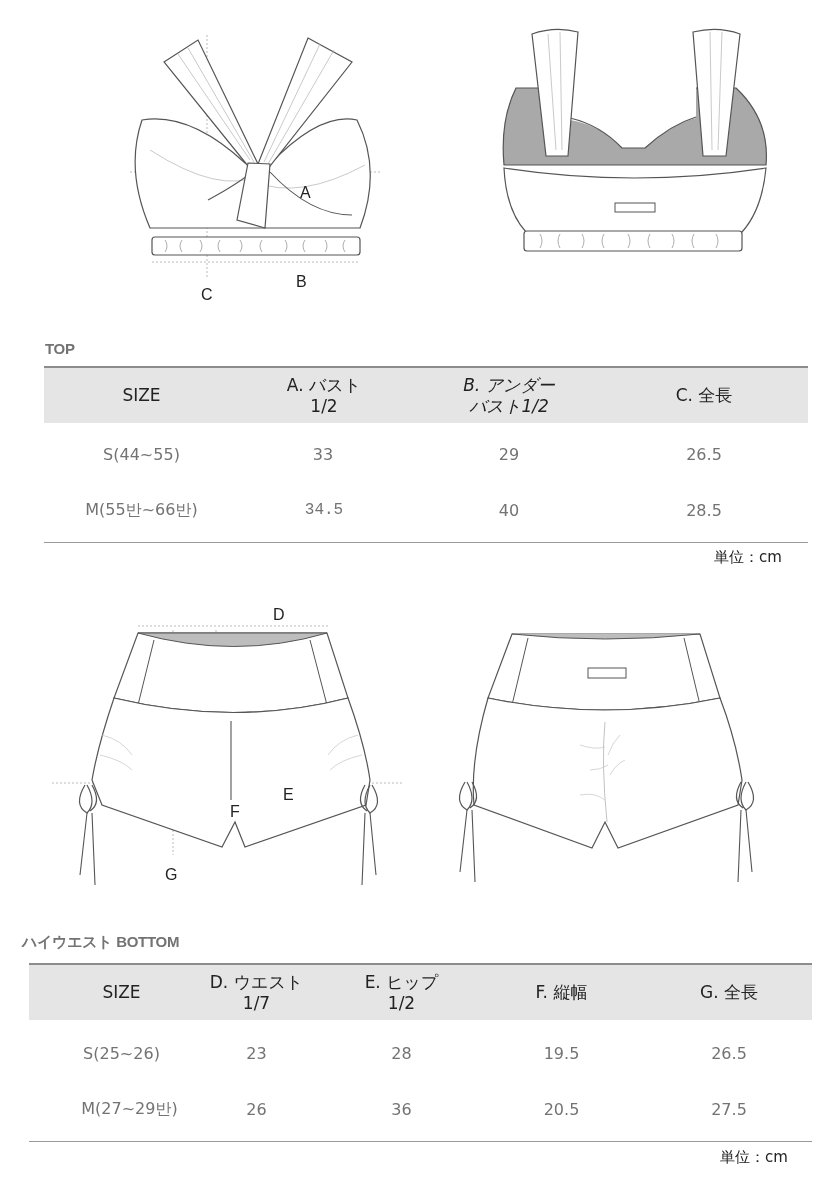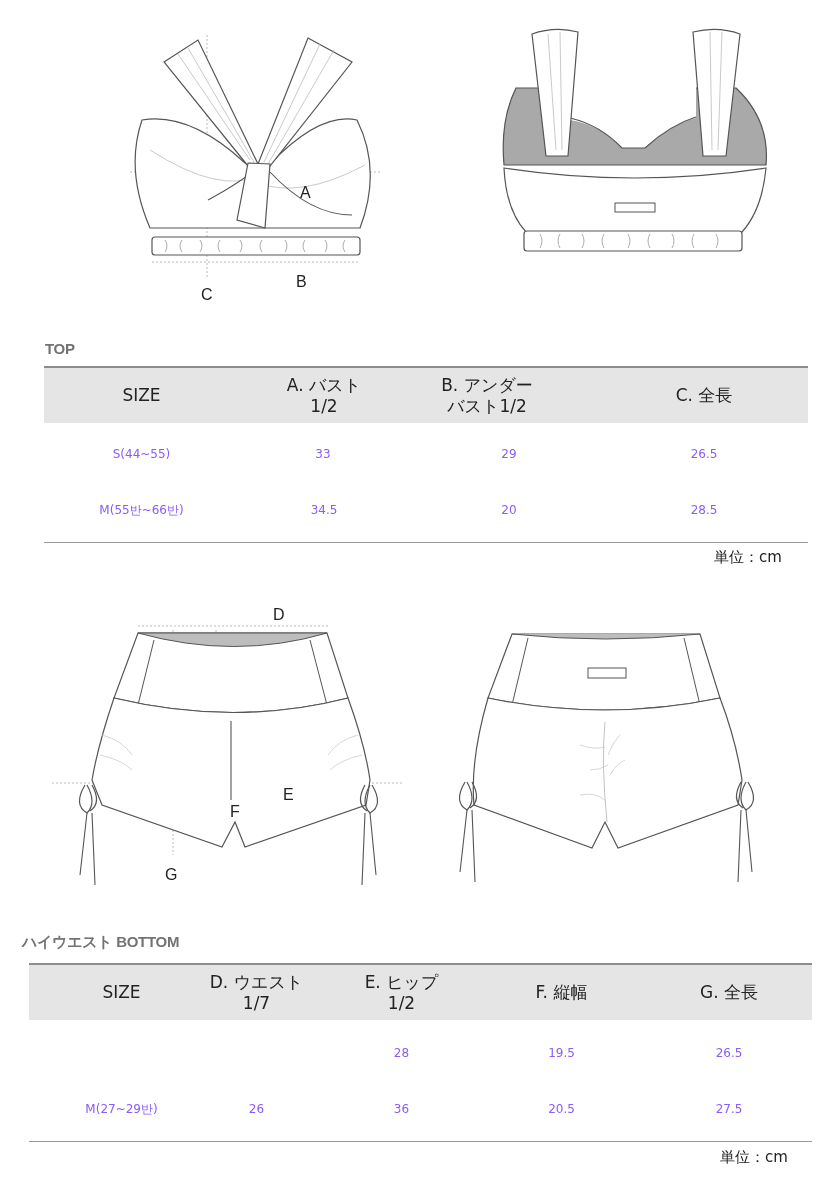--- a/index.html
+++ b/index.html
@@ -9,21 +9,21 @@
   .section-title { position: absolute; font-family: "Liberation Sans", sans-serif;
                    font-weight: bold; font-size: 15px; color: #737373; letter-spacing: -0.3px; }
   .size-table { position: absolute; }
   .thead { position: absolute; left: 0; right: 0; background: #e5e5e5;
            border-top: 2px solid #8c8c8c; }
   .th { position: absolute; top: 0; bottom: 0; display: flex; align-items: center;
         justify-content: center; text-align: center; font-size: 17px; line-height: 21px;
         color: #222; white-space: pre-line; }
   .row { position: absolute; left: 0; right: 0; height: 56px; }
   .td { position: absolute; top: 0; bottom: 0; display: flex; align-items: center;
-        justify-content: center; font-size: 12px; color: #8b5cf6; }
+        justify-content: center; font-size: 16px; color: #737373; }
   .bottom-rule { position: absolute; left: 0; right: 0; height: 1px; background: #999; }
   .unit { position: absolute; font-size: 15px; color: #222; }
   .mlabel { font-family: "Liberation Sans", sans-serif; font-size: 16px; fill: #222; }
 </style>
 </head>
 <body>
 
 <svg class="diagram" style="left:120px;top:0px;" width="290" height="310" viewBox="0 0 290 310">
 
   <line x1="87" y1="35" x2="87" y2="278" stroke="#bbb" stroke-width="1" stroke-dasharray="2,2"></line>
@@ -65,34 +65,34 @@
   <path d="M40,214 q4,7 0,14 M60,214 q-4,7 0,14 M82,214 q4,7 0,14 M104,214 q-4,7 0,14 M128,214 q4,7 0,14 M150,214 q-4,7 0,14 M172,214 q4,7 0,14 M194,214 q-4,7 0,14 M216,214 q4,7 0,14" fill="none" stroke="#999" stroke-width="0.8"></path>
 </svg>
 
 <div class="section-title" style="left:45px;top:340px;">TOP</div>
 
 <div class="size-table" style="left:44px;top:366px;width:764px;height:180px;">
   <div class="thead" style="top:0;height:55px;">
     <div class="th" style="left:0;width:195px;">SIZE</div>
     <div class="th" style="left:195px;width:170px;">A. バスト
 1/2</div>
-    <div class="th" style="left:343px;width:200px;">B. アンダー
+    <div class="th" style="left:365px;width:200px;font-style:italic;">B. アンダー
 バスト1/2</div>
     <div class="th" style="left:565px;width:190px;">C. 全長</div>
   </div>
   <div class="row" style="top:60px;">
     <div class="td" style="left:0;width:195px;">S(44~55)</div>
     <div class="td" style="left:194px;width:170px;">33</div>
     <div class="td" style="left:365px;width:200px;">29</div>
     <div class="td" style="left:565px;width:190px;">26.5</div>
   </div>
   <div class="row" style="top:116px;">
     <div class="td" style="left:0;width:195px;">M(55반~66반)</div>
-    <div class="td" style="left:195px;width:170px;">34.5</div>
-    <div class="td" style="left:365px;width:200px;">20</div>
+    <div class="td" style="left:195px;width:170px;font-family:Liberation Mono, monospace;">34.5</div>
+    <div class="td" style="left:365px;width:200px;">40</div>
     <div class="td" style="left:565px;width:190px;">28.5</div>
   </div>
   <div class="bottom-rule" style="top:176px;"></div>
 </div>
 <div class="unit" style="left:714px;top:548px;">単位：cm</div>
 
 <svg class="diagram" style="left:40px;top:595px;" width="380" height="300" viewBox="0 0 380 300">
   <line x1="98" y1="31" x2="288" y2="31" stroke="#bbb" stroke-width="1" stroke-dasharray="2,2"></line>
   <line x1="133" y1="35" x2="133" y2="260" stroke="#bbb" stroke-width="1" stroke-dasharray="2,2"></line>
   <line x1="176" y1="35" x2="176" y2="230" stroke="#bbb" stroke-width="1" stroke-dasharray="2,2"></line>
@@ -136,26 +136,28 @@
   <div class="thead" style="top:0;height:55px;">
     <div class="th" style="left:0;width:185px;">SIZE</div>
     <div class="th" style="left:155px;width:145px;">D. ウエスト
 1/7</div>
     <div class="th" style="left:300px;width:145px;">E. ヒップ
 1/2</div>
     <div class="th" style="left:445px;width:175px;">F. 縦幅</div>
     <div class="th" style="left:620px;width:160px;">G. 全長</div>
   </div>
   <div class="row" style="top:62px;">
+    <div class="td" style="left:0;width:185px;">S(25~26)</div>
+    <div class="td" style="left:155px;width:145px;">23</div>
     <div class="td" style="left:300px;width:145px;">28</div>
     <div class="td" style="left:445px;width:175px;">19.5</div>
     <div class="td" style="left:620px;width:160px;">26.5</div>
   </div>
   <div class="row" style="top:118px;">
-    <div class="td" style="left:0;width:185px;">M(27~29반)</div>
+    <div class="td" style="left:8px;width:185px;">M(27~29반)</div>
     <div class="td" style="left:155px;width:145px;">26</div>
     <div class="td" style="left:300px;width:145px;text-align:center;">36</div>
     <div class="td" style="left:445px;width:175px;">20.5</div>
     <div class="td" style="left:620px;width:160px;">27.5</div>
   </div>
   <div class="bottom-rule" style="top:178px;"></div>
 </div>
 <div class="unit" style="left:720px;top:1148px;">単位：cm</div>
 
 </body></html>

